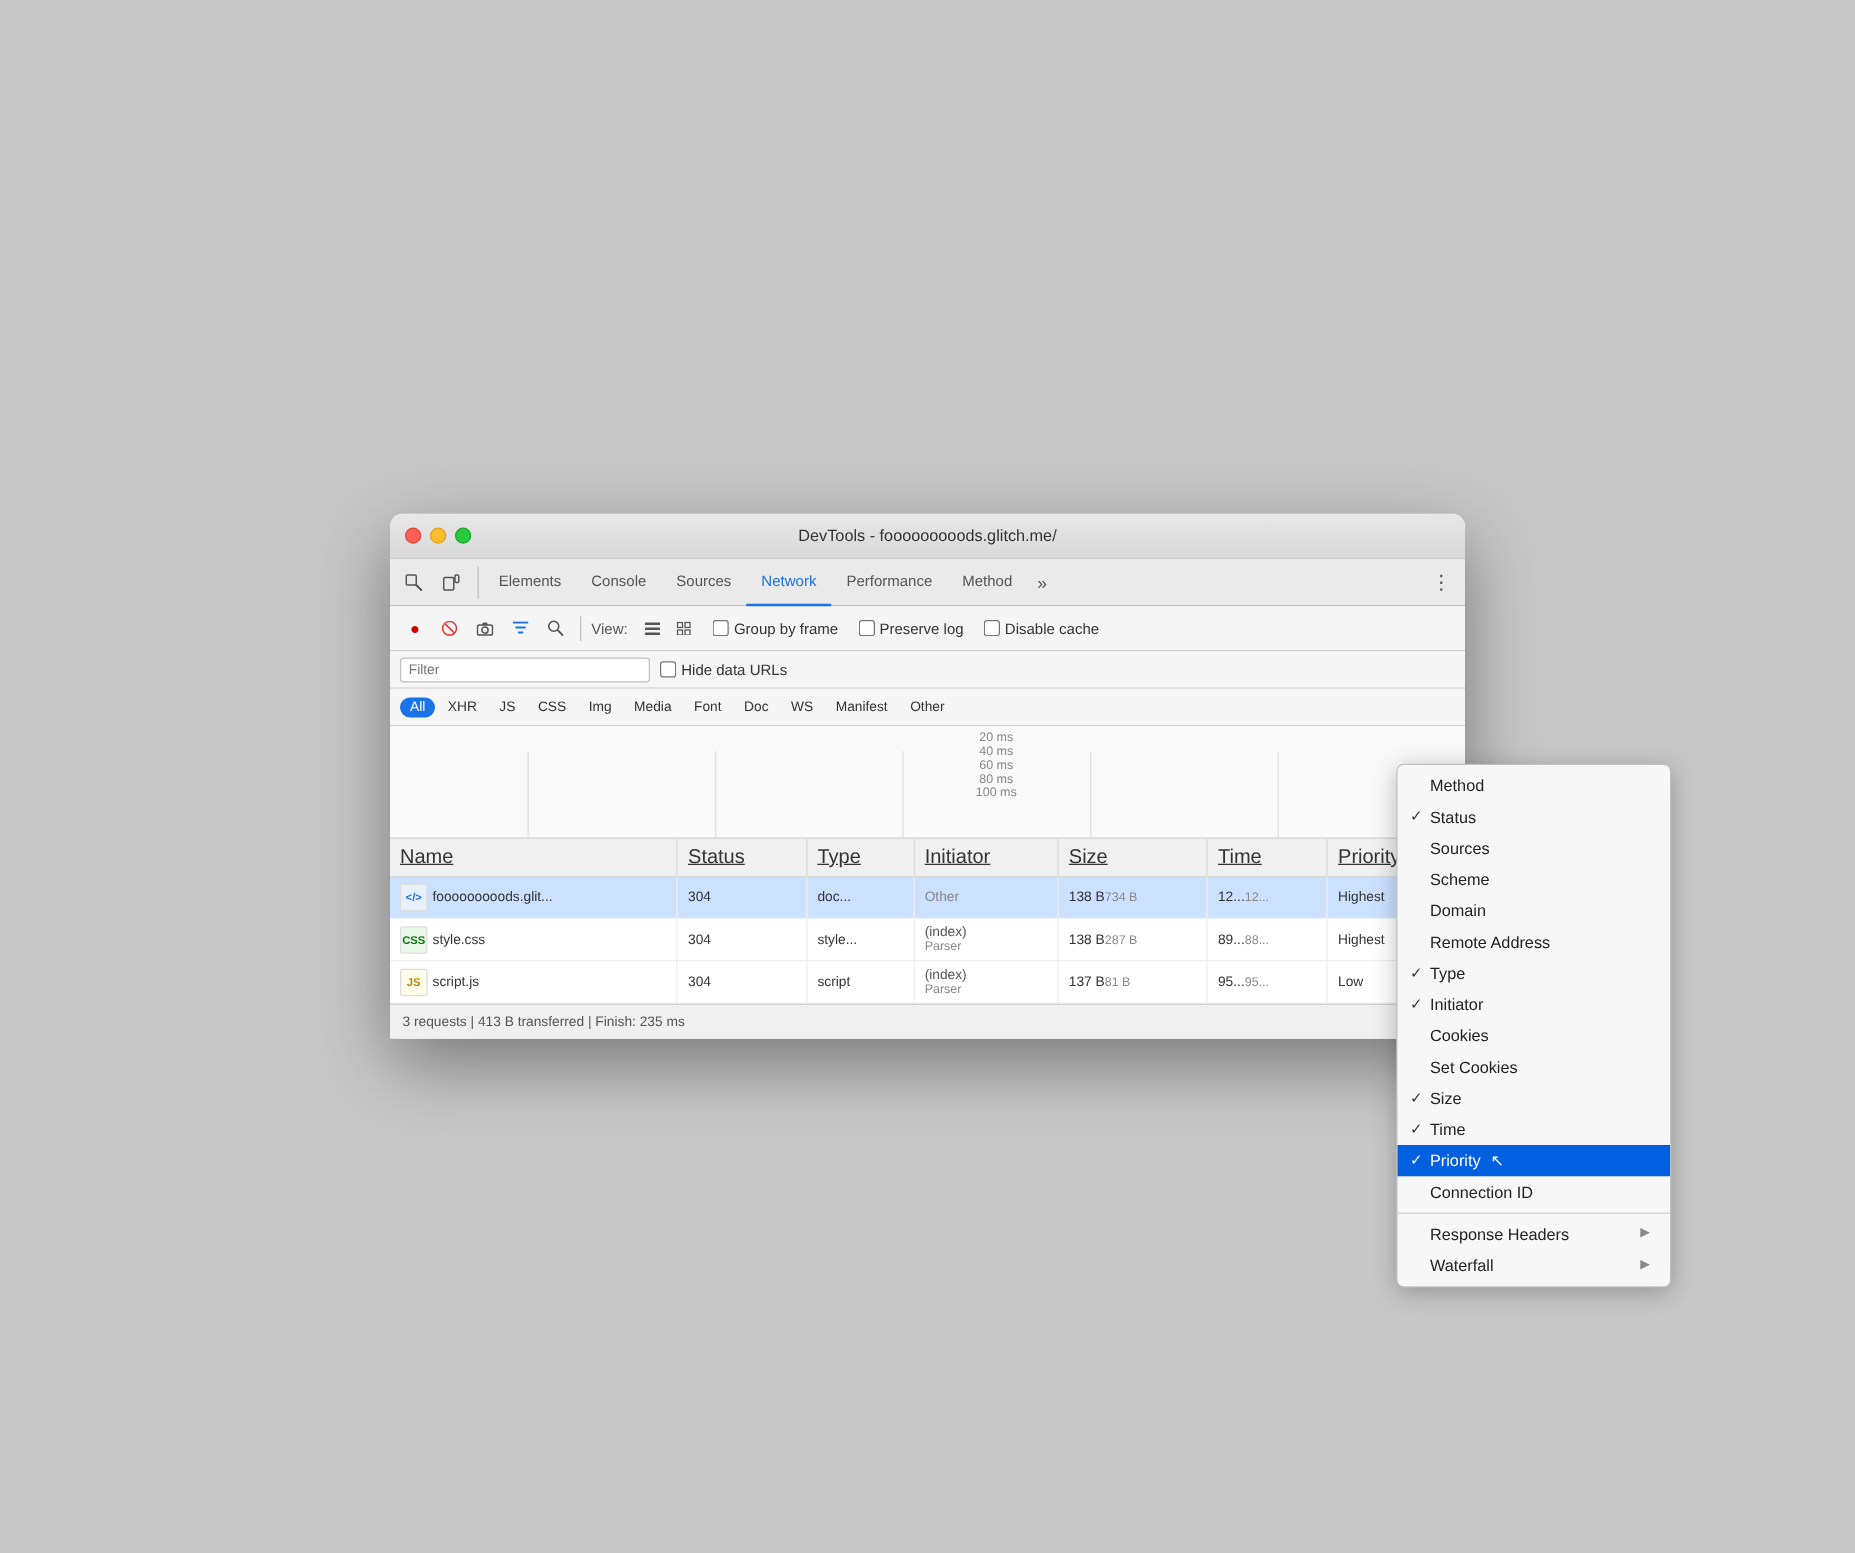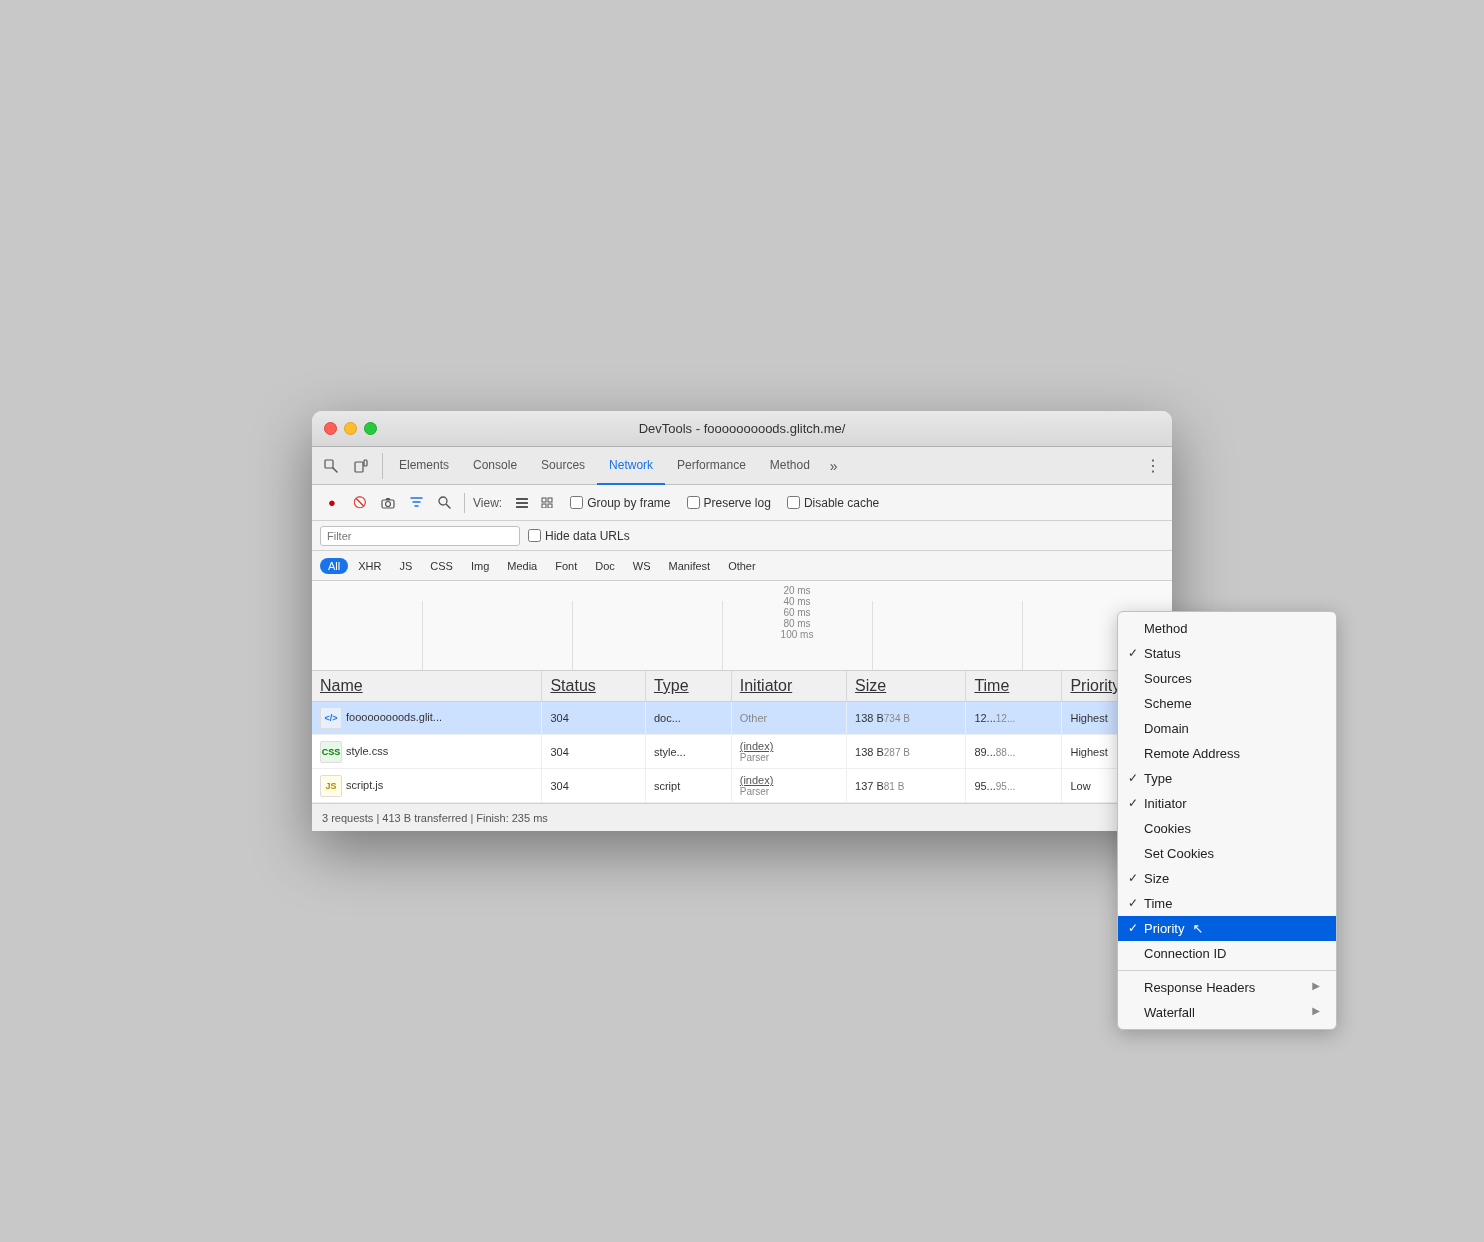--- a/index.html
+++ b/index.html
@@ -314,21 +314,20 @@
     }
 
     .size-cell { text-align: right; }
     .time-cell { text-align: right; }
 
     .initiator-cell {
       color: #555;
     }
     .initiator-link {
       color: #555;
-      text-decoration: underline;
     }
 
     .two-line {
       display: flex;
       flex-direction: row;
       align-items: flex-end;
     }
     .two-line .line1 { color: #333; }
     .two-line .line2 { color: #888; font-size: 10px; text-align: right; }
 

